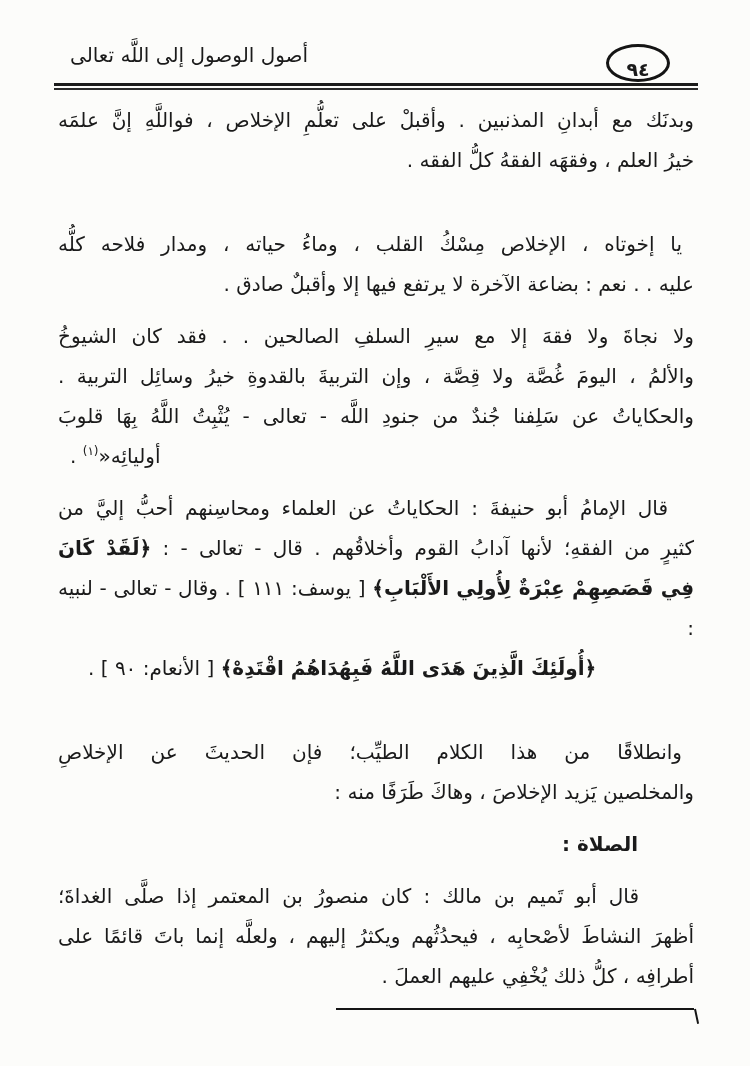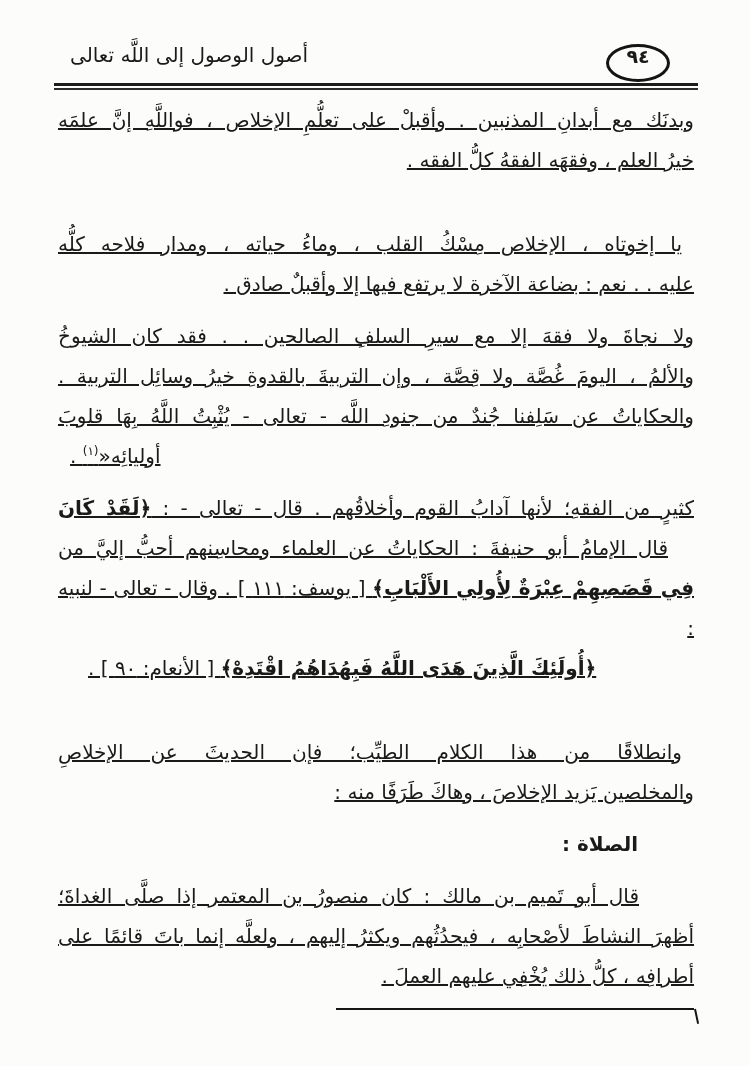--- a/index.html
+++ b/index.html
@@ -16,35 +16,35 @@
   
   .book-title{
     position:absolute;top:36px;left:70px;
     font-size:20px;line-height:38px;
     white-space:nowrap;
   }
   .page-num-oval{
     position:absolute;top:44px;left:606px;
     width:64px;height:38px;
     border:3px solid #141414;border-radius:50%;
-    display:flex;align-items:flex-start;justify-content:center;
+    display:flex;align-items:flex-end;justify-content:center;
     box-sizing:border-box;
   }
   .page-num-oval span{font-size:19px;font-weight:bold;line-height:1;}
   .rule{position:absolute;top:83px;left:54px;right:52px;}
   .rule .a{height:3px;background:#1c1c1c;}
   .rule .b{height:2px;background:#2b2b2b;margin-top:2px;}
   
   .body{
     position:absolute;top:100px;right:56px;left:58px;
     font-size:20px;line-height:40px;
     direction:rtl;
   }
   .para{margin:0 0 12px 0;}
-  .ln{min-height:40px;text-decoration:underline;}
+  .ln{min-height:40px;}
   .j{text-align:justify;text-align-last:justify;}
   .c{text-align:right;padding-left:115px;}
   .lft{text-align:left;padding-left:12px;}
   .lft2{text-align:left;padding-left:30px;}
   .i1{text-indent:12px;margin-top:44px;}
   .i2{text-indent:26px;}
   .i3{text-indent:55px;}
   .q{font-weight:bold;}
   sup.fn-ref{font-size:12px;vertical-align:super;line-height:0;}
   .sec-heading{
@@ -98,24 +98,24 @@
     <div class="para">
       <div class="ln j">ولا نجاةَ ولا فقهَ إلا مع سيرِ السلفِ الصالحين . . فقد كان الشيوخُ</div>
       <div class="ln j">والألمُ ، اليومَ غُصَّة ولا قِصَّة ، وإن التربيةَ بالقدوةِ خيرُ وسائِل التربية .</div>
       <div class="ln j">والحكاياتُ عن سَلِفنا جُندٌ من جنودِ اللَّه - تعالى - يُثْبِتُ اللَّهُ بِهَا قلوبَ</div>
       <div class="ln lft">
         <span>أوليائِه«</span><sup class="fn-ref">(١)</sup><span> .</span>
       </div>
     </div>
 
     <div class="para">
+      <div class="ln j i2">قال الإمامُ أبو حنيفةَ : الحكاياتُ عن العلماء ومحاسِنهم أحبُّ إليَّ من</div>
       <div class="ln j">
         <span>كثيرٍ من الفقهِ؛ لأنها آدابُ القوم وأخلاقُهم . قال - تعالى - : </span><span class="q">﴿لَقَدْ كَانَ</span>
       </div>
-      <div class="ln j i2">قال الإمامُ أبو حنيفةَ : الحكاياتُ عن العلماء ومحاسِنهم أحبُّ إليَّ من</div>
       <div class="ln j">
         <span class="q">فِي قَصَصِهِمْ عِبْرَةٌ لِأُولِي الأَلْبَابِ﴾</span><span> [ يوسف: ١١١ ] . وقال - تعالى - لنبيه :</span>
       </div>
       <div class="ln lft2">
         <span class="q">﴿أُولَئِكَ الَّذِينَ هَدَى اللَّهُ فَبِهُدَاهُمُ اقْتَدِهْ﴾</span><span> [ الأنعام: ٩٠ ] .</span>
       </div>
     </div>
 
     <div class="para">
       <div class="ln j i1">وانطلاقًا من هذا الكلام الطيِّب؛ فإن الحديثَ عن الإخلاصِ</div>

